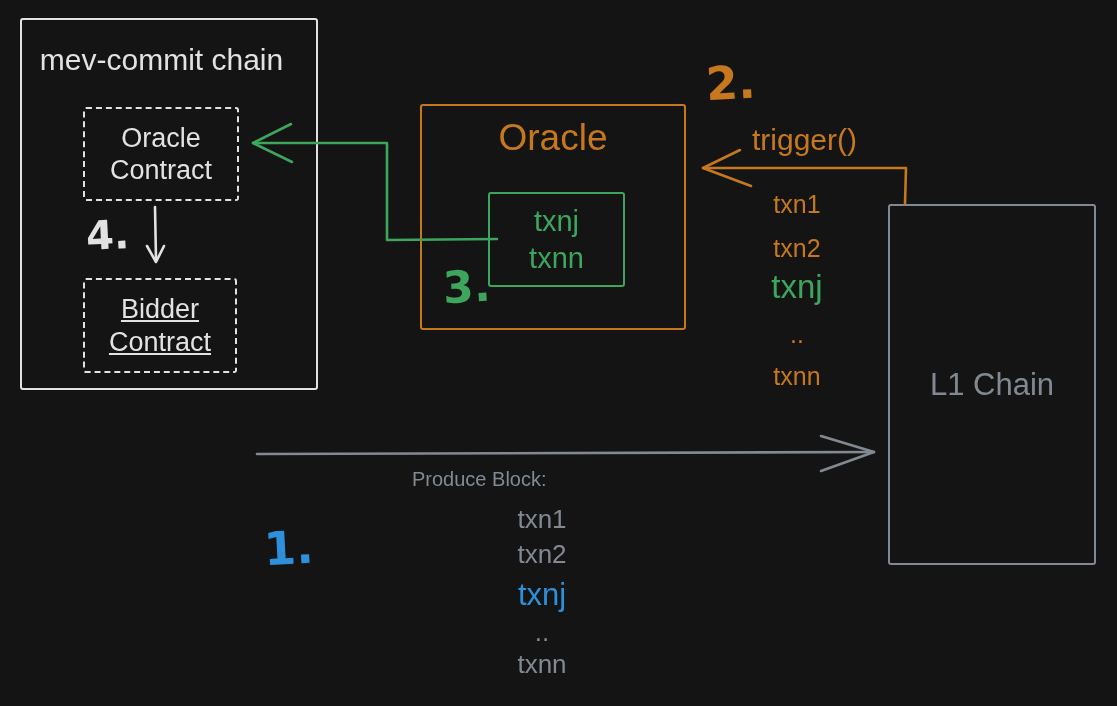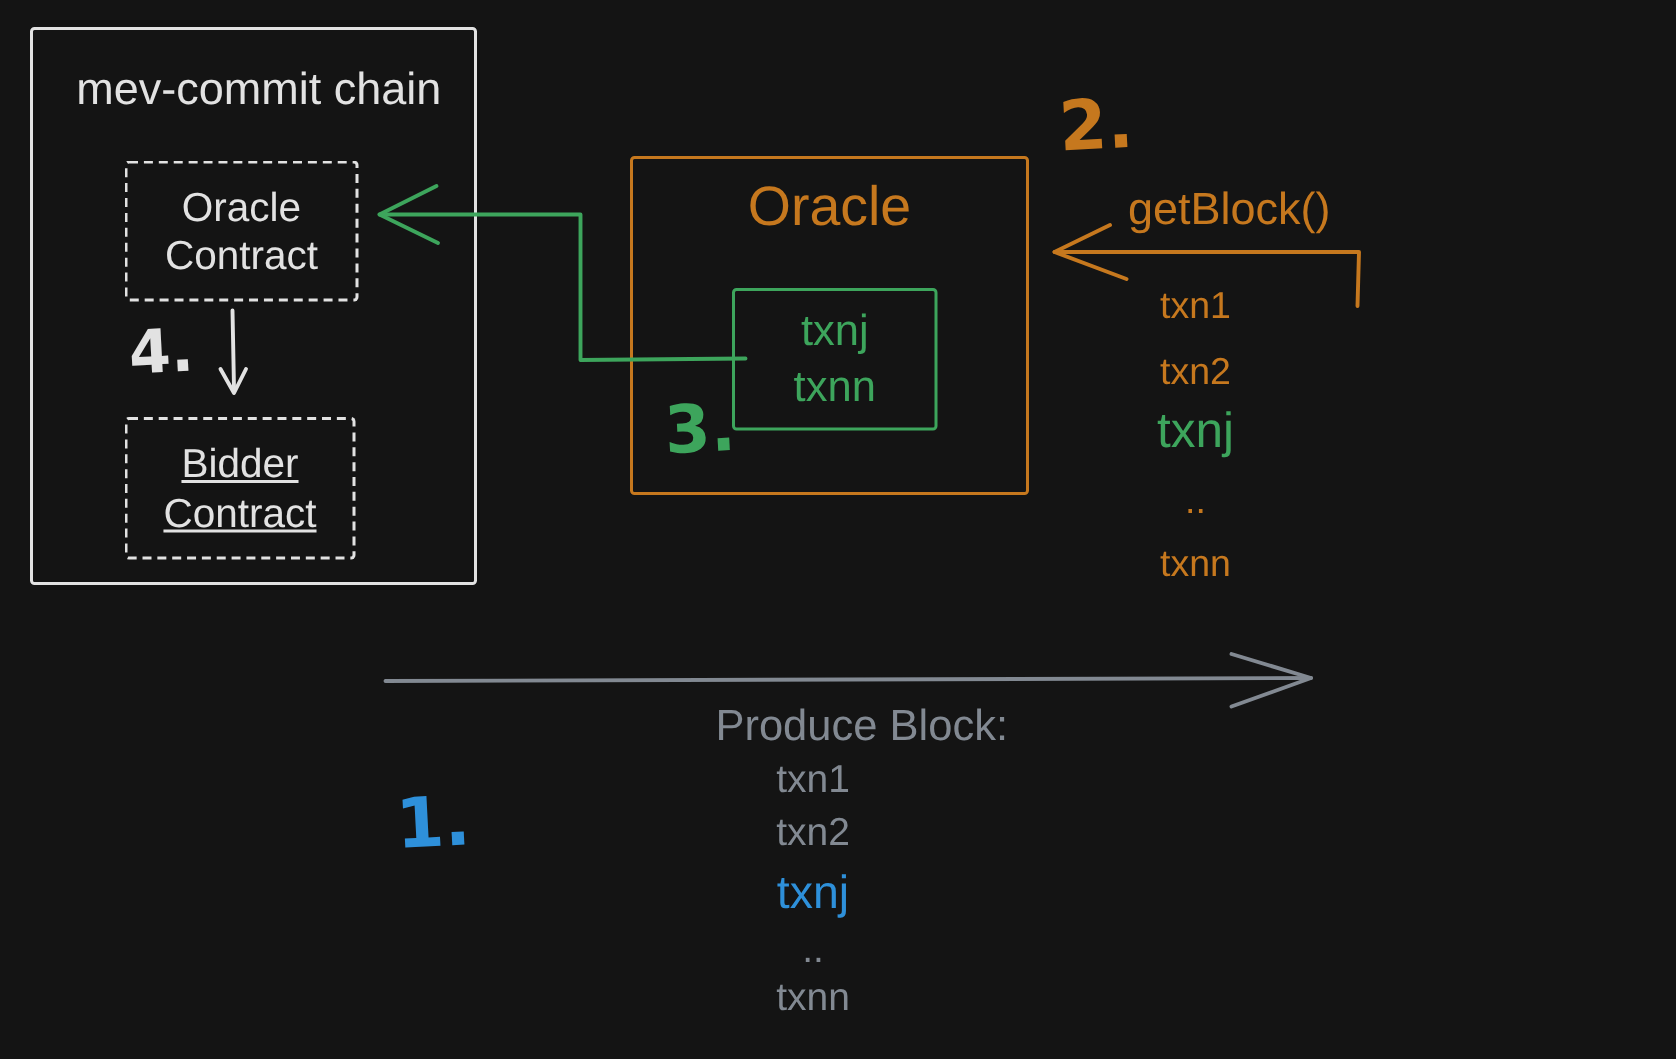--- a/index.html
+++ b/index.html
@@ -21,21 +21,21 @@
   .hand{font-family:"DejaVu Sans", sans-serif;font-weight:bold;transform:rotate(-3deg);}
   svg.overlay{position:absolute;left:0;top:0;pointer-events:none;}
   .stroke{fill:none;stroke-width:2.6;stroke-linecap:round;stroke-linejoin:round;}
   .s-green{stroke:var(--green);}
   .s-orange{stroke:var(--orange);}
   .s-gray{stroke:var(--gray);}
   .s-white{stroke:var(--white);}
 
   
   #mev-box{left:20px;top:18px;width:298px;height:372px;border-width:2.5px;border-color:var(--white);}
-  #mev-title{left:30px;top:43px;width:285px;text-align:center;font-size:30px;}
+  #mev-title{left:19px;top:43px;width:285px;text-align:center;font-size:30px;}
   #oracle-contract-box{left:83px;top:107px;width:156px;height:94px;border-width:2.5px;border-style:dashed;border-color:var(--white);font-size:27px;line-height:1.2;}
   #bidder-contract-box{left:83px;top:278px;width:154px;height:95px;border-width:2.5px;border-style:dashed;border-color:var(--white);font-size:27px;line-height:1.2;text-decoration:underline;}
   #step4{left:86px;top:212px;font-size:40px;}
   #trigger-label{left:167px;top:213px;font-size:24px;line-height:25px;}
 
   
   #oracle-box{left:420px;top:104px;width:266px;height:226px;border-width:2.5px;border-color:var(--orange);}
   #oracle-title{left:420px;top:117px;width:266px;text-align:center;font-size:37px;}
   #txnj-seen-box{left:488px;top:192px;width:137px;height:95px;border-width:2.5px;border-color:var(--green);font-size:29px;line-height:1.25;}
   #step3{left:443px;top:261px;font-size:44px;}
@@ -50,21 +50,21 @@
 
   
   #l1-box{left:888px;top:204px;width:208px;height:361px;border-width:2.5px;border-color:var(--gray);font-size:31px;}
 
   
   #provider-box{left:20px;top:451px;width:231px;height:133px;border-width:3px;border-color:var(--blue);border-radius:4px;font-size:35px;}
   #step1{left:264px;top:521px;font-size:46px;}
 
   
   .btx{left:442px;width:200px;text-align:center;font-size:26px;}
-  #pb-title{top:468px;left:412px;width:260px;text-align:right;font-size:29px;}
+  #pb-title{top:468px;left:412px;width:260px;text-align:left;font-size:20px;}
   #btx-0{top:504px;} #btx-1{top:539px;}
   #btx-2{top:577px;font-size:31px;}
   #btx-3{top:617px;} #btx-4{top:649px;}
 </style>
 </head>
 <body>
 
 <div class="canvas">
 
   <div class="box" id="mev-box"></div>
@@ -87,28 +87,31 @@
   <div class="label c-orange" id="oracle-title">Oracle</div>
 
   <div class="box centered c-green" id="txnj-seen-box">
     <span>txnj</span>
     <span>txnn</span>
   </div>
 
   <div class="label hand c-green" id="step3">3.</div>
 
   <div class="label hand c-orange" id="step2">2.</div>
-  <div class="label c-orange" id="getblock-label">getBlock()</div>
+  <div class="label c-orange" id="getblock-label">trigger()</div>
 
   <div class="label rtx c-orange" id="rtx-0">txn1</div>
   <div class="label rtx c-orange" id="rtx-1">txn2</div>
   <div class="label rtx c-green" id="rtx-2">txnj</div>
   <div class="label rtx c-orange" id="rtx-3">..</div>
   <div class="label rtx c-orange" id="rtx-4">txnn</div>
 
+  <div class="box centered c-gray" id="l1-box">
+    <span>L1 Chain</span>
+  </div>
 
   <div class="label hand c-blue" id="step1">1.</div>
 
   <div class="label c-gray" id="pb-title">Produce Block:</div>
   <div class="label btx c-gray" id="btx-0">txn1</div>
   <div class="label btx c-gray" id="btx-1">txn2</div>
   <div class="label btx c-blue" id="btx-2">txnj</div>
   <div class="label btx c-gray" id="btx-3">..</div>
   <div class="label btx c-gray" id="btx-4">txnn</div>
 

